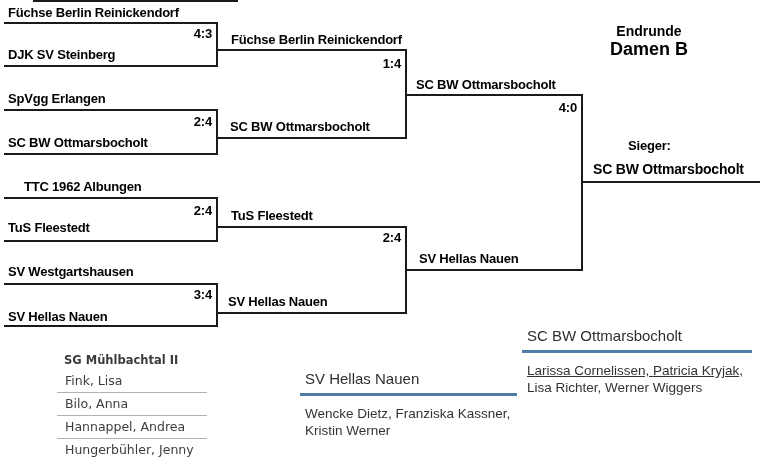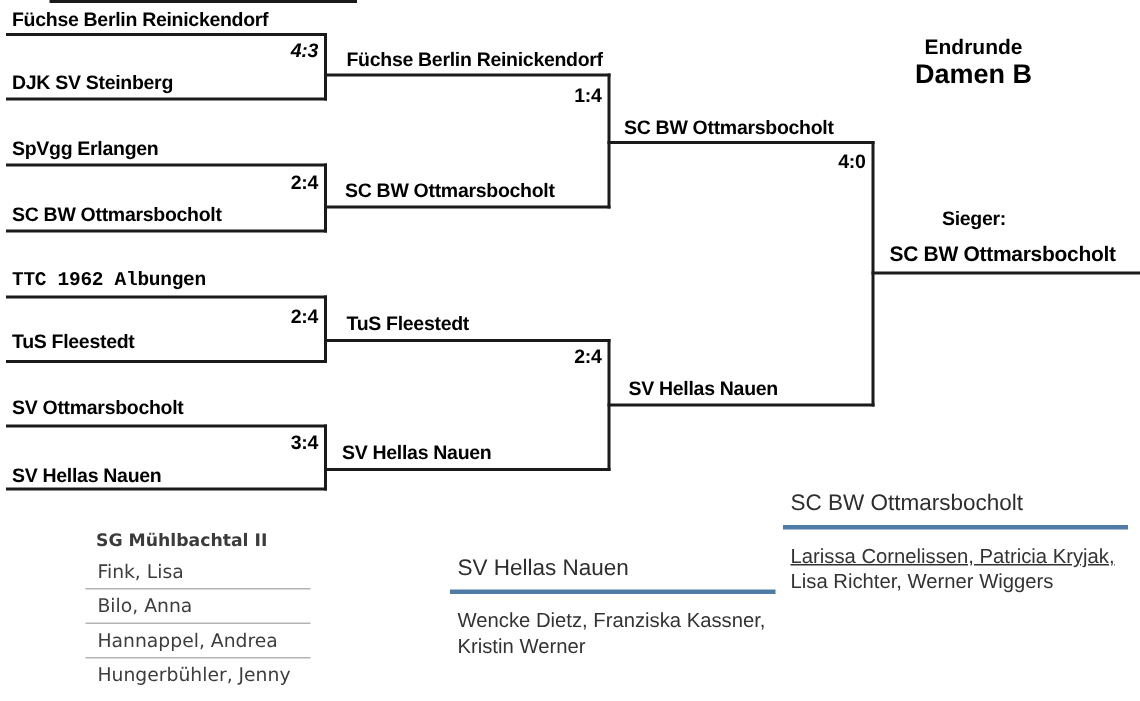--- a/index.html
+++ b/index.html
@@ -66,32 +66,32 @@
   <div class="ln" style="left:216px;top:312px;width:191px;height:2px;"></div>
   <div class="ln" style="left:405px;top:226px;width:2px;height:88px;"></div>
 
   <div class="ln" style="left:405px;top:94px;width:178px;height:2px;"></div>
   <div class="ln" style="left:405px;top:269px;width:178px;height:2px;"></div>
   <div class="ln" style="left:581px;top:94px;width:2px;height:177px;"></div>
 
   <div class="ln" style="left:581px;top:181px;width:179px;height:2px;"></div>
 
   <div class="bt" style="left:8px;top:6px;">Füchse Berlin Reinickendorf</div>
-  <div class="bt score" style="left:150px;top:27px;font-style:italic;">4:3</div>
+  <div class="bt score" style="left:150px;top:27px;">4:3</div>
   <div class="bt" style="left:8px;top:48px;">DJK SV Steinberg</div>
 
   <div class="bt" style="left:8px;top:92px;">SpVgg Erlangen</div>
   <div class="bt score" style="left:150px;top:115px;">2:4</div>
   <div class="bt" style="left:8px;top:136px;">SC BW Ottmarsbocholt</div>
 
-  <div class="bt" style="left:8px;top:180px;font-family:Liberation Mono, monospace;">TTC 1962 Albungen</div>
+  <div class="bt" style="left:24px;top:180px;">TTC 1962 Albungen</div>
   <div class="bt score" style="left:150px;top:204px;">2:4</div>
   <div class="bt" style="left:8px;top:221px;">TuS Fleestedt</div>
 
-  <div class="bt" style="left:8px;top:265px;">SV Ottmarsbocholt</div>
+  <div class="bt" style="left:8px;top:265px;">SV Westgartshausen</div>
   <div class="bt score" style="left:150px;top:288px;">3:4</div>
   <div class="bt" style="left:8px;top:310px;">SV Hellas Nauen</div>
 
   <div class="bt" style="left:231px;top:33px;">Füchse Berlin Reinickendorf</div>
   <div class="bt score" style="left:339px;top:57px;">1:4</div>
   <div class="bt" style="left:230px;top:120px;">SC BW Ottmarsbocholt</div>
 
   <div class="bt" style="left:231px;top:209px;">TuS Fleestedt</div>
   <div class="bt score" style="left:339px;top:231px;">2:4</div>
   <div class="bt" style="left:228px;top:295px;">SV Hellas Nauen</div>

